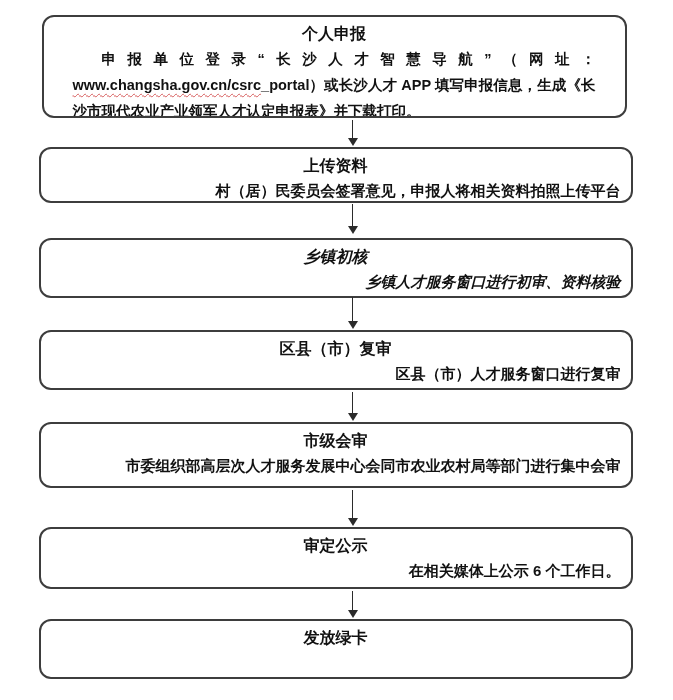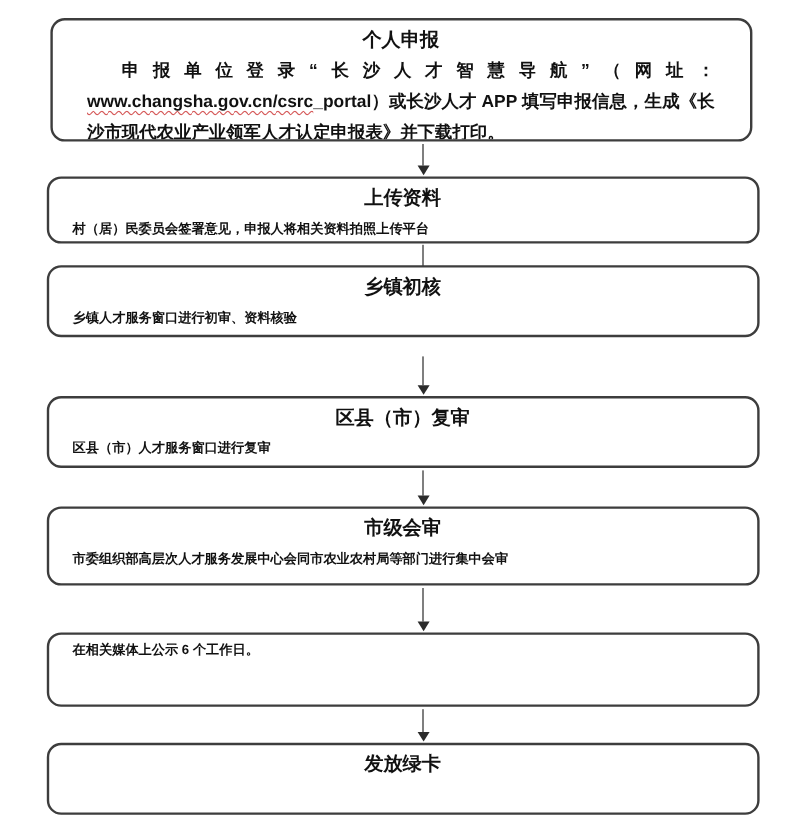--- a/index.html
+++ b/index.html
@@ -7,27 +7,27 @@
     position:relative;width:654px;height:700px;background:var(--background,#fff);
     font-family:"Liberation Sans","DejaVu Sans",sans-serif;font-weight:bold;color:var(--text,#111);
     margin:0 auto;overflow:hidden;
   }
   .box{
     position:absolute;left:29px;width:594px;box-sizing:border-box;
     border:2px solid var(--box-border,#3d3d3d);border-radius:12px;background:#fff;overflow:hidden;
   }
   #box1{top:15px;left:32px;width:585px;height:103px;}
   #box2{top:147px;height:56px;}
-  #box3{top:221px;height:60px;}
+  #box3{top:238px;height:60px;font-style:italic;}
   #box4{top:330px;height:60px;}
   #box5{top:422px;height:66px;}
   #box6{top:527px;height:62px;}
   #box7{top:619px;height:60px;}
   .box h2{margin:0;padding:4px 8px 0;font-size:16px;line-height:25px;text-align:center;font-weight:bold;}
-  .box p{margin:0;padding:0 20px;font-size:11px;line-height:26px;text-align:left;font-weight:bold;}
+  .box p{margin:0;padding:0 10px;font-size:15px;line-height:26px;text-align:right;font-weight:bold;}
   #box1 p{text-align:justify;text-indent:2em;font-size:14.5px;padding:0 29px;}
   .url-wavy{
     text-decoration-line:underline;text-decoration-style:wavy;
     text-decoration-color:var(--url-squiggle,#d65c5c);text-decoration-thickness:1px;
     text-underline-offset:3px;
   }
   .arrow{position:absolute;left:336px;width:14px;display:flex;flex-direction:column;align-items:center;}
   .arrow .shaft{width:1.5px;flex:1 1 auto;background:var(--arrow,#2b2b2b);}
   .arrow .head{width:0;height:0;flex:0 0 auto;
     border-left:5.5px solid transparent;border-right:5.5px solid transparent;
@@ -88,20 +88,21 @@
     <h2>市级会审</h2>
     <p>市委组织部高层次人才服务发展中心会同市农业农村局等部门进行集中会审</p>
   </section>
 
   <div class="arrow" id="arrow5">
     <div class="shaft"></div>
     <div class="head"></div>
   </div>
 
   <section class="box" id="box6">
+    <h2>审定公示</h2>
     <p>在相关媒体上公示 6 个工作日。</p>
   </section>
 
   <div class="arrow" id="arrow6">
     <div class="shaft"></div>
     <div class="head"></div>
   </div>
 
   <section class="box" id="box7">
     <h2>发放绿卡</h2>

